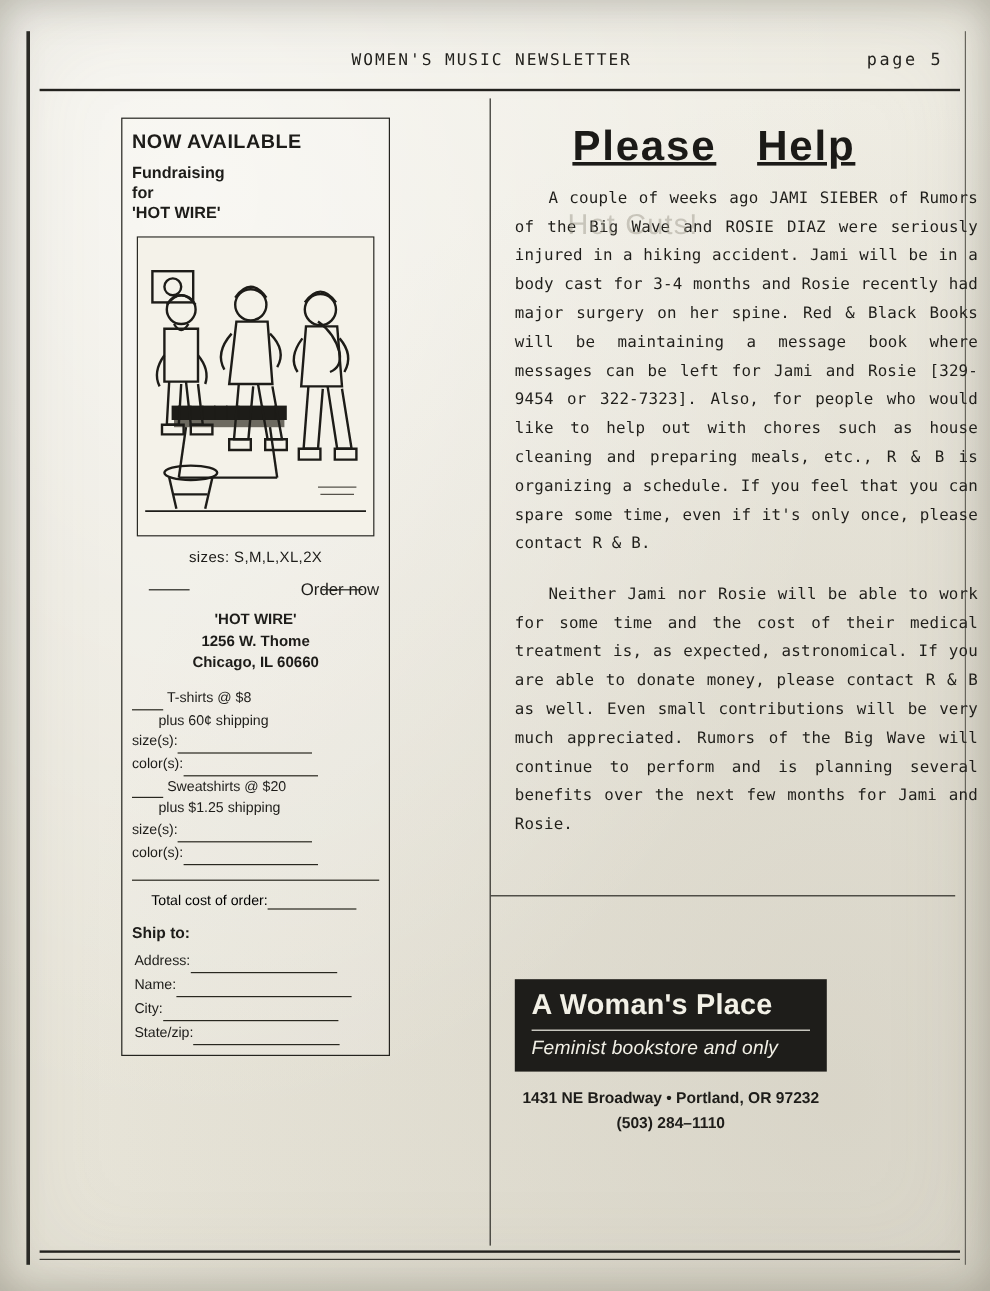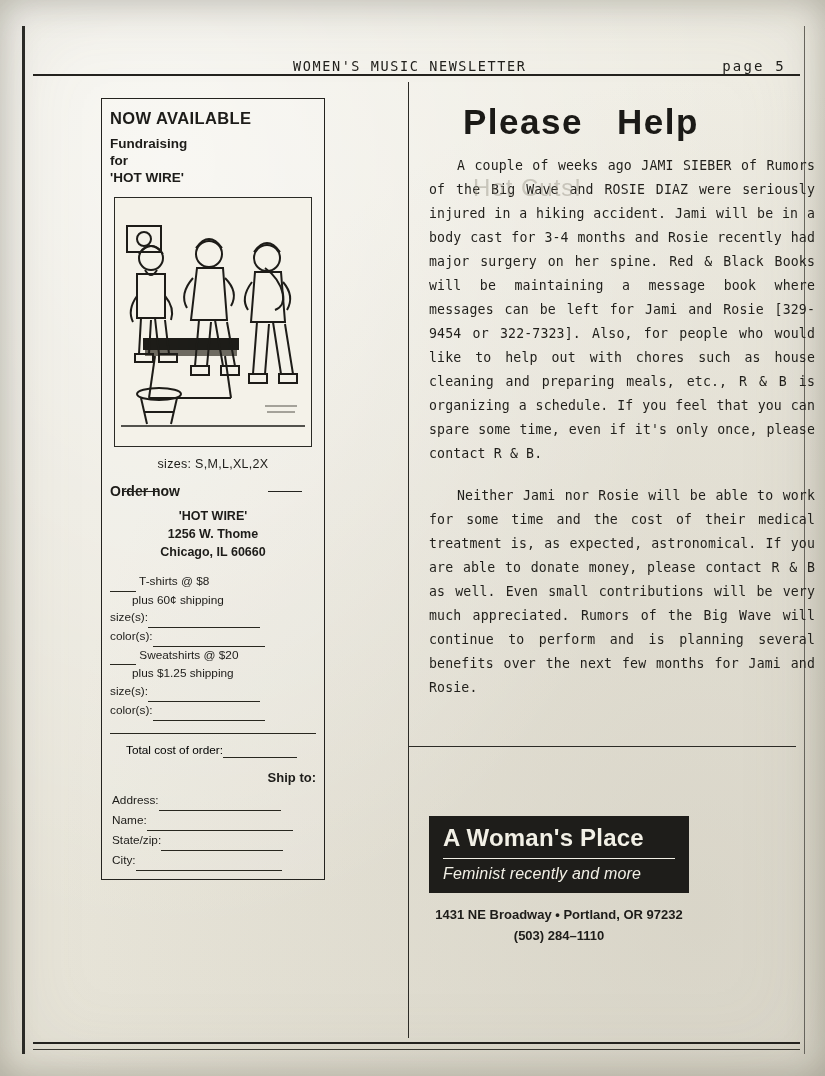--- a/index.html
+++ b/index.html
@@ -43,21 +43,21 @@
     bottom: 22px;
     border-left: 3px solid #2a2a26;
     border-right: 1px solid #66645c;
   }
 
   
   .masthead {
     position: absolute;
     left: 10px;
     right: 8px;
-    top: 32px;
+    top: 16px;
     height: 34px;
   }
   .masthead-title {
     position: absolute;
     left: 258px;
     top: 0px;
     font-family: "DejaVu Sans Mono", monospace;
     font-size: 13.5px;
     letter-spacing: 1.6px;
     color: #22211d;
@@ -158,22 +158,22 @@
 
   .sizes-line {
     margin-top: 10px;
     text-align: center;
     font-size: 12.5px;
     color: #1d1c19;
     letter-spacing: 0.3px;
   }
   .order-hdr {
     margin-top: 12px;
-    text-align: left;
-    font-weight: bold;
+    text-align: right;
+    font-weight: normal;
     font-size: 14px;
     color: #1d1c19;
     position: relative;
   }
   .order-hdr:before, .order-hdr:after {
     content: "";
     position: absolute;
     top: 50%;
     width: 34px;
     border-top: 1.5px solid #24231f;
@@ -207,21 +207,21 @@
 
   .total-row {
     margin-top: 12px;
     padding-top: 9px;
     border-top: 1px solid #28271f;
     font-size: 11.8px;
     padding-left: 16px;
   }
   .shipto {
     margin-top: 12px;
-    text-align: right;
+    text-align: left;
     font-weight: bold;
     font-size: 13px;
     color: #1d1c19;
   }
   .shiplines {
     margin-top: 6px;
     font-size: 11.8px;
     line-height: 1.62;
     color: #1d1c19;
     padding-left: 2px;
@@ -245,23 +245,24 @@
     left: 404px;
     top: 62px;
     width: 386px;
   }
   .please-help {
     font-family: "Liberation Sans", sans-serif;
     font-weight: bold;
     font-size: 35px;
     letter-spacing: 1.5px;
     color: #1b1a17;
-    margin-left: 34px;
+    margin-left: 48px;
     margin-top: 14px;
     white-space: nowrap;
+    text-decoration: underline;
   }
   .please-help .gap { display: inline-block; width: 34px; }
 
   .ghost {
     position: absolute;
     left: 44px;
     top: 86px;
     font-weight: normal;
     font-size: 24px;
     color: rgba(150,146,132,0.45);
@@ -463,22 +464,22 @@
 
         <div class="total-row">
           <span>Total cost of order:</span><span class="ul u-70">&nbsp;</span>
         </div>
 
         <div class="shipto">Ship to:</div>
 
         <div class="shiplines">
           <div><span>Address:</span><span class="ul u-120">&nbsp;</span></div>
           <div><span>Name:</span><span class="ul u-140">&nbsp;</span></div>
+          <div><span>City:</span><span class="ul u-140">&nbsp;</span></div>
           <div><span>State/zip:</span><span class="ul u-120">&nbsp;</span></div>
-          <div><span>City:</span><span class="ul u-140">&nbsp;</span></div>
         </div>
       </div>
 
     </div>
 
     <div class="right-col">
       <div class="please-help">
         <span>Please</span><span class="gap"></span><span>Help</span>
       </div>
       <div class="ghost">Hot Cuts!</div>
@@ -486,21 +487,21 @@
       <div class="body-text">
         <p><span class="ind"></span><span>A couple of weeks ago JAMI SIEBER of Rumors of the Big Wave and ROSIE DIAZ were seriously injured in a hiking accident. Jami will be in a body cast for 3-4 months and Rosie recently had major surgery on her spine. Red &amp; Black Books will be maintaining a message book where messages can be left for Jami and Rosie [329-9454 or 322-7323]. Also, for people who would like to help out with chores such as house cleaning and preparing meals, etc., R &amp; B is organizing a schedule. If you feel that you can spare some time, even if it's only once, please contact R &amp; B.</span></p>
         <p><span class="ind"></span><span>Neither Jami nor Rosie will be able to work for some time and the cost of their medical treatment is, as expected, astronomical. If you are able to donate money, please contact R &amp; B as well. Even small contributions will be very much appreciated. Rumors of the Big Wave will continue to perform and is planning several benefits over the next few months for Jami and Rosie.</span></p>
       </div>
     </div>
 
     <div class="awp-ad">
       <div class="awp-bar">
         <div class="awp-name">A Woman's Place</div>
         <div class="awp-hr"></div>
-        <div class="awp-tag">Feminist recently and more</div>
+        <div class="awp-tag">Feminist bookstore and only</div>
       </div>
       <div class="awp-contact">
         <div>1431 NE Broadway • Portland, OR 97232</div>
         <div>(503) 284–1110</div>
       </div>
     </div>
 
     <div class="rule-bottom"></div>
     <div class="rule-bottom2"></div>
   </div>

